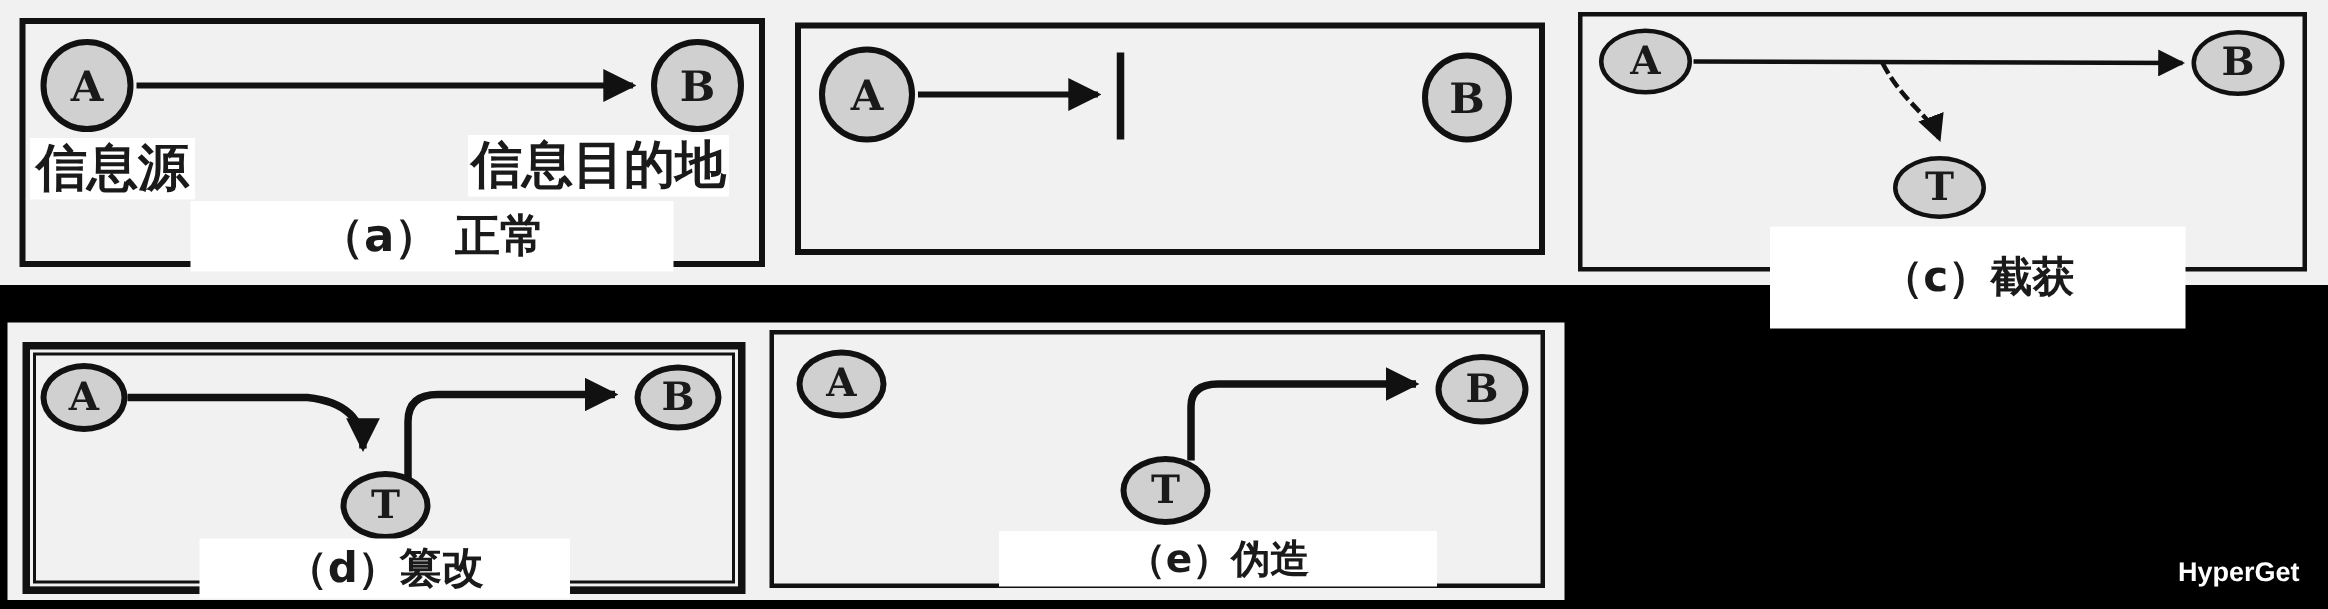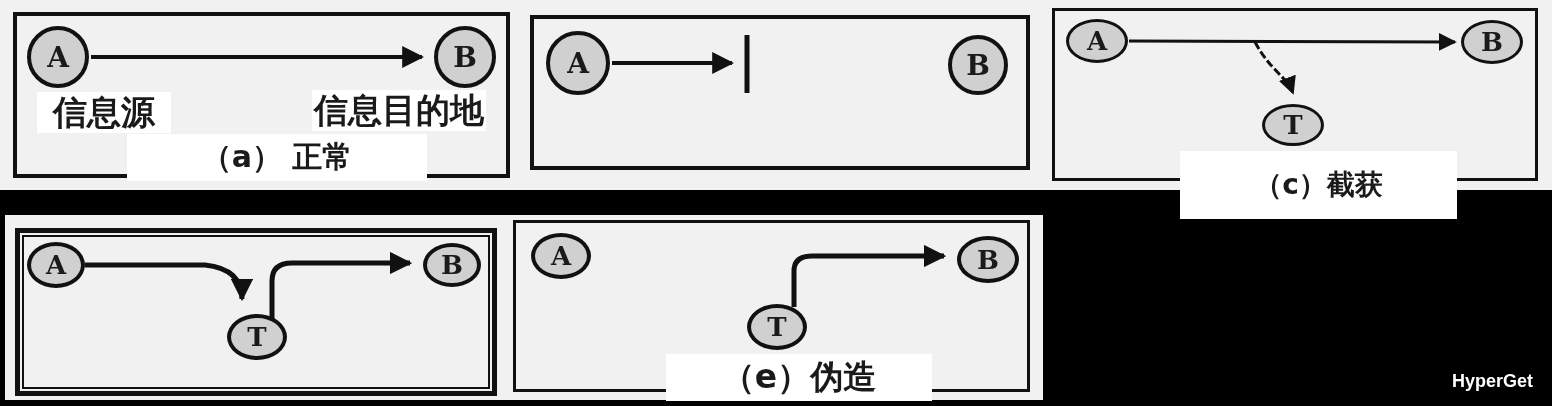--- a/index.html
+++ b/index.html
@@ -35,23 +35,23 @@
         </marker>
       </defs>
       <line x1="74" y1="41" x2="405" y2="41" stroke-width="4" marker-end="url(#arr-a)"></line>
     </svg>
     <div class="node" style="left:10px;top:10px;width:62px;height:62px;">
       <span>A</span>
     </div>
     <div class="node" style="left:417px;top:10px;width:62px;height:62px;">
       <span>B</span>
     </div>
-    <div class="cn-label white-strip" style="left:20px;top:76px;font-size:34px;padding:2px 16px;">信息源</div>
+    <div class="cn-label white-strip" style="left:3px;top:76px;font-size:34px;padding:2px 4px;">信息源</div>
     <div class="cn-label white-strip" style="right:20px;top:74px;font-size:34px;padding:2px 2px;">信息目的地</div>
-    <div class="caption white-strip" style="left:110px;top:118px;width:300px;font-size:30px;padding:3px 0;">（a） 正常</div>
+    <div class="caption white-strip" style="left:110px;top:118px;width:300px;font-size:30px;padding:3px 11px;">（a） 正常</div>
   </div>
 
   <div class="panel" style="left:530px;top:15px;width:492px;height:147px;">
     <svg viewBox="0 0 492 147">
       <defs>
         <marker id="arr-b" viewBox="0 0 10 10" refX="9" refY="5" markerWidth="5.5" markerHeight="5.5" orient="auto">
           <path d="M0,0 L10,5 L0,10 z"></path>
         </marker>
       </defs>
       <line x1="78" y1="44" x2="198" y2="44" stroke-width="4" marker-end="url(#arr-b)"></line>
@@ -100,38 +100,39 @@
     </svg>
     <div class="node" style="left:7px;top:9px;width:58px;height:46px;font-size:26px;">
       <span>A</span>
     </div>
     <div class="node" style="left:403px;top:10px;width:58px;height:44px;font-size:26px;">
       <span>B</span>
     </div>
     <div class="node" style="left:207px;top:81px;width:60px;height:46px;font-size:26px;">
       <span>T</span>
     </div>
+    <div class="caption white-strip" style="left:113px;top:126px;width:247px;font-size:28px;padding:1px 0;">（d）篡改</div>
   </div>
 
   <div class="panel" style="left:513px;top:220px;width:511px;height:166px;border-width:3px;">
     <svg viewBox="0 0 511 166">
       <defs>
         <marker id="arr-e" viewBox="0 0 10 10" refX="9" refY="5" markerWidth="4.5" markerHeight="4.5" orient="auto">
           <path d="M0,0 L10,5 L0,10 z"></path>
         </marker>
       </defs>
       <path d="M278,84 L278,48 Q278,33 296,33 L428,33" stroke-width="5" marker-end="url(#arr-e)"></path>
     </svg>
     <div class="node" style="left:15px;top:10px;width:60px;height:46px;font-size:26px;">
       <span>A</span>
     </div>
     <div class="node" style="left:441px;top:13px;width:62px;height:47px;font-size:26px;">
       <span>B</span>
     </div>
     <div class="node" style="left:231px;top:81px;width:60px;height:46px;font-size:26px;">
       <span>T</span>
     </div>
-    <div class="caption white-strip" style="left:150px;top:131px;width:258px;font-size:33px;padding:1px 4px;">（e）伪造</div>
+    <div class="caption white-strip" style="left:150px;top:131px;width:258px;font-size:26px;padding:1px 17px;">（e）伪造</div>
   </div>
 
   <div id="watermark">HyperGet</div>
 
 </div>
 
 </body></html>

